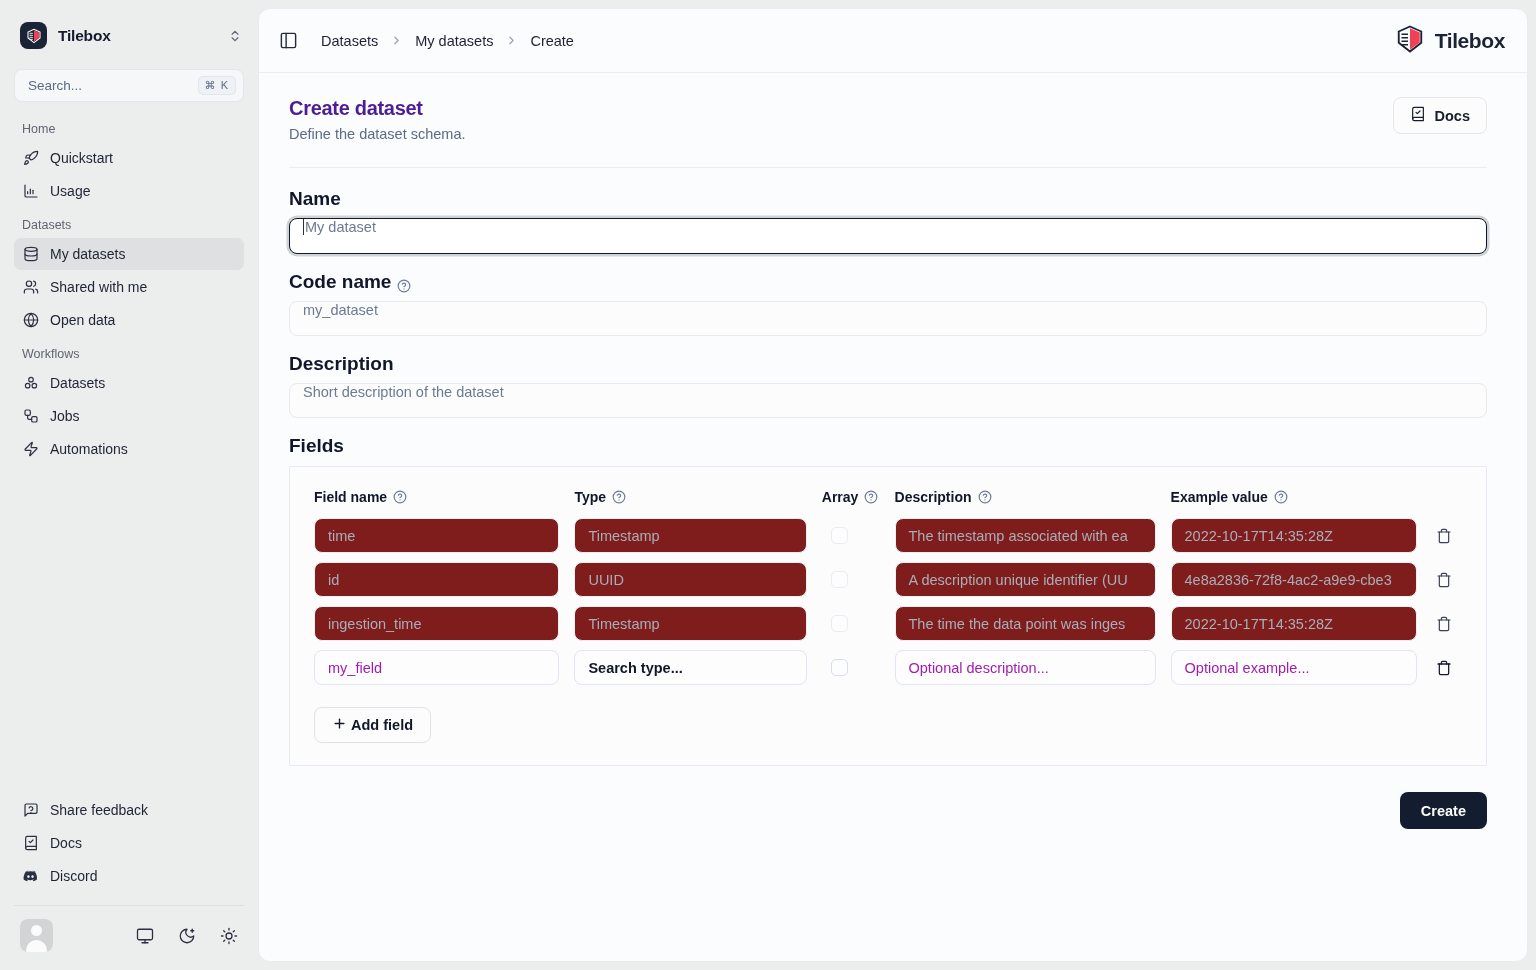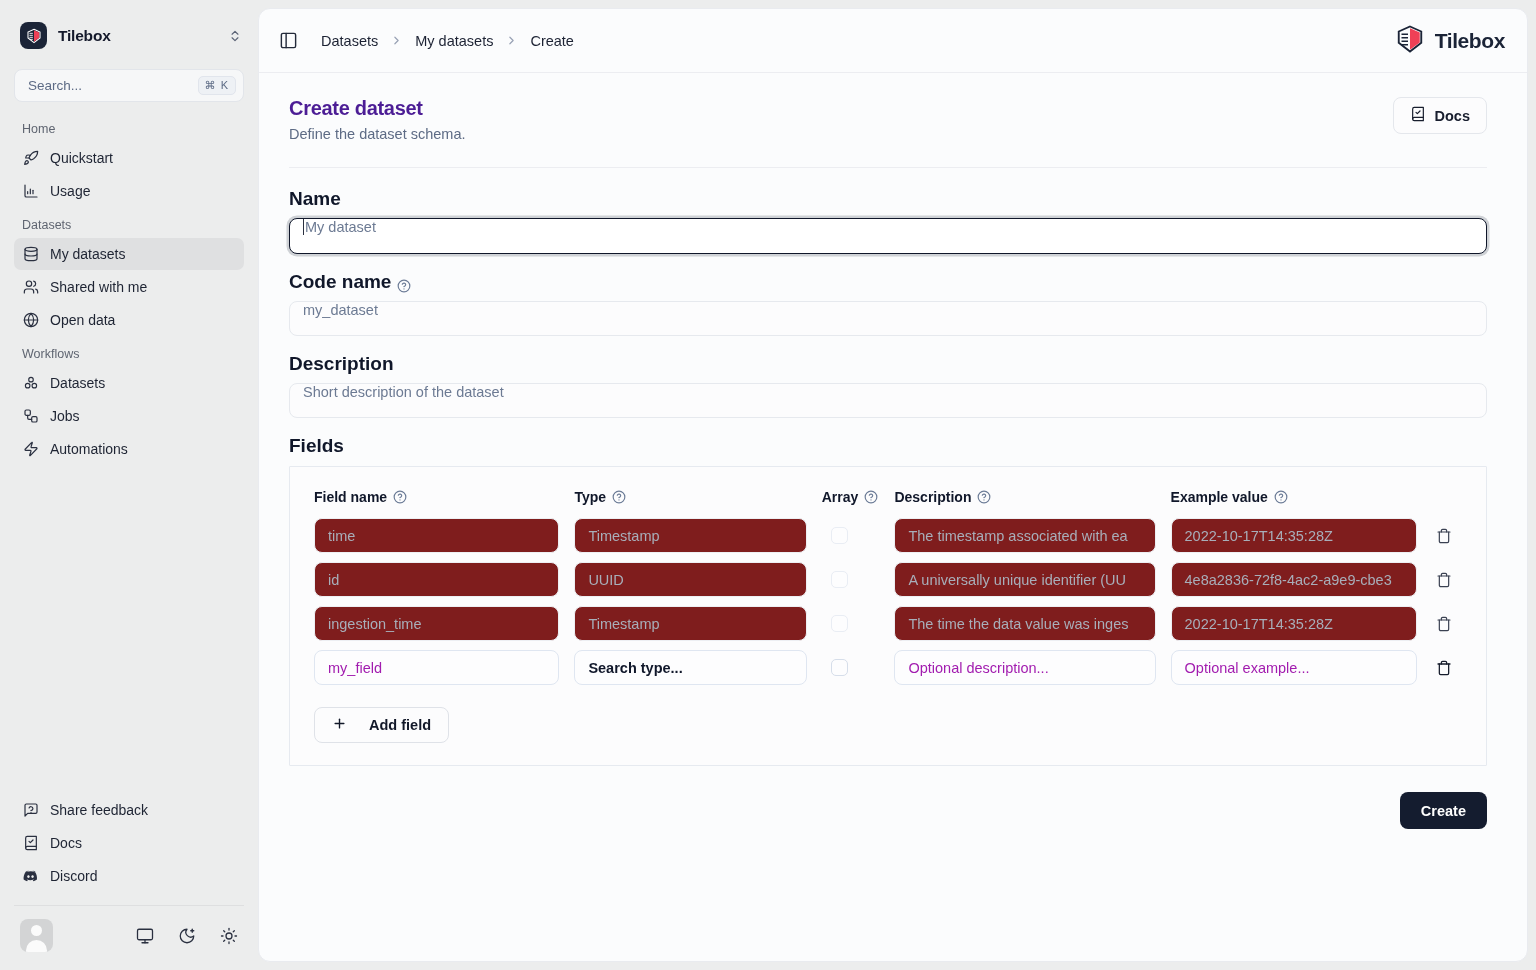--- a/index.html
+++ b/index.html
@@ -215,21 +215,21 @@
     margin-left: 9px;
   }
   .chk.active { border-color: #d6deea; }
   .del-btn {
     width: 22px; height: 22px; color: #151b2b;
     display: flex; align-items: center; justify-content: center;
     margin-left: 16px; cursor: pointer;
   }
   .del-btn.muted { color: #3a4152; }
   .add-field {
-    display: inline-flex; align-items: center; gap: 22px;
+    display: inline-flex; align-items: center; gap: 4px;
     height: 36px; padding: 0 17px;
     border: 1px solid #dfe2e8; border-radius: 8px;
     background: #fcfcfd;
     font-size: 14.5px; font-weight: 700; color: #121829;
     cursor: pointer;
     margin-top: 13px;
   }
   .footer-actions { display: flex; justify-content: flex-end; margin-top: 26px; }
   .create-btn {
     height: 37px; padding: 0 21px;
@@ -649,21 +649,21 @@
                   <td class="col-type">
                     <div class="cell-input">
                         <span>UUID</span>
                       </div>
                   </td>
                   <td class="col-array">
                     <div class="chk"></div>
                   </td>
                   <td class="col-desc">
                     <div class="cell-input">
-                        <span>A universally unique identifier (UU</span>
+                        <span>A description unique identifier (UU</span>
                       </div>
                   </td>
                   <td class="col-ex">
                     <div class="cell-input">
                         <span>4e8a2836-72f8-4ac2-a9e9-cbe3</span>
                       </div>
                   </td>
                   <td class="col-del">
                     <div class="del-btn muted">
                       <svg width="16" height="16" viewBox="0 0 24 24" fill="none" stroke="currentColor" stroke-width="1.8" stroke-linecap="round" stroke-linejoin="round">
@@ -684,21 +684,21 @@
                   <td class="col-type">
                     <div class="cell-input">
                         <span>Timestamp</span>
                       </div>
                   </td>
                   <td class="col-array">
                     <div class="chk"></div>
                   </td>
                   <td class="col-desc">
                     <div class="cell-input">
-                        <span>The time the data value was inges</span>
+                        <span>The time the data point was inges</span>
                       </div>
                   </td>
                   <td class="col-ex">
                     <div class="cell-input">
                         <span>2022-10-17T14:35:28Z</span>
                       </div>
                   </td>
                   <td class="col-del">
                     <div class="del-btn muted">
                       <svg width="16" height="16" viewBox="0 0 24 24" fill="none" stroke="currentColor" stroke-width="1.8" stroke-linecap="round" stroke-linejoin="round">

